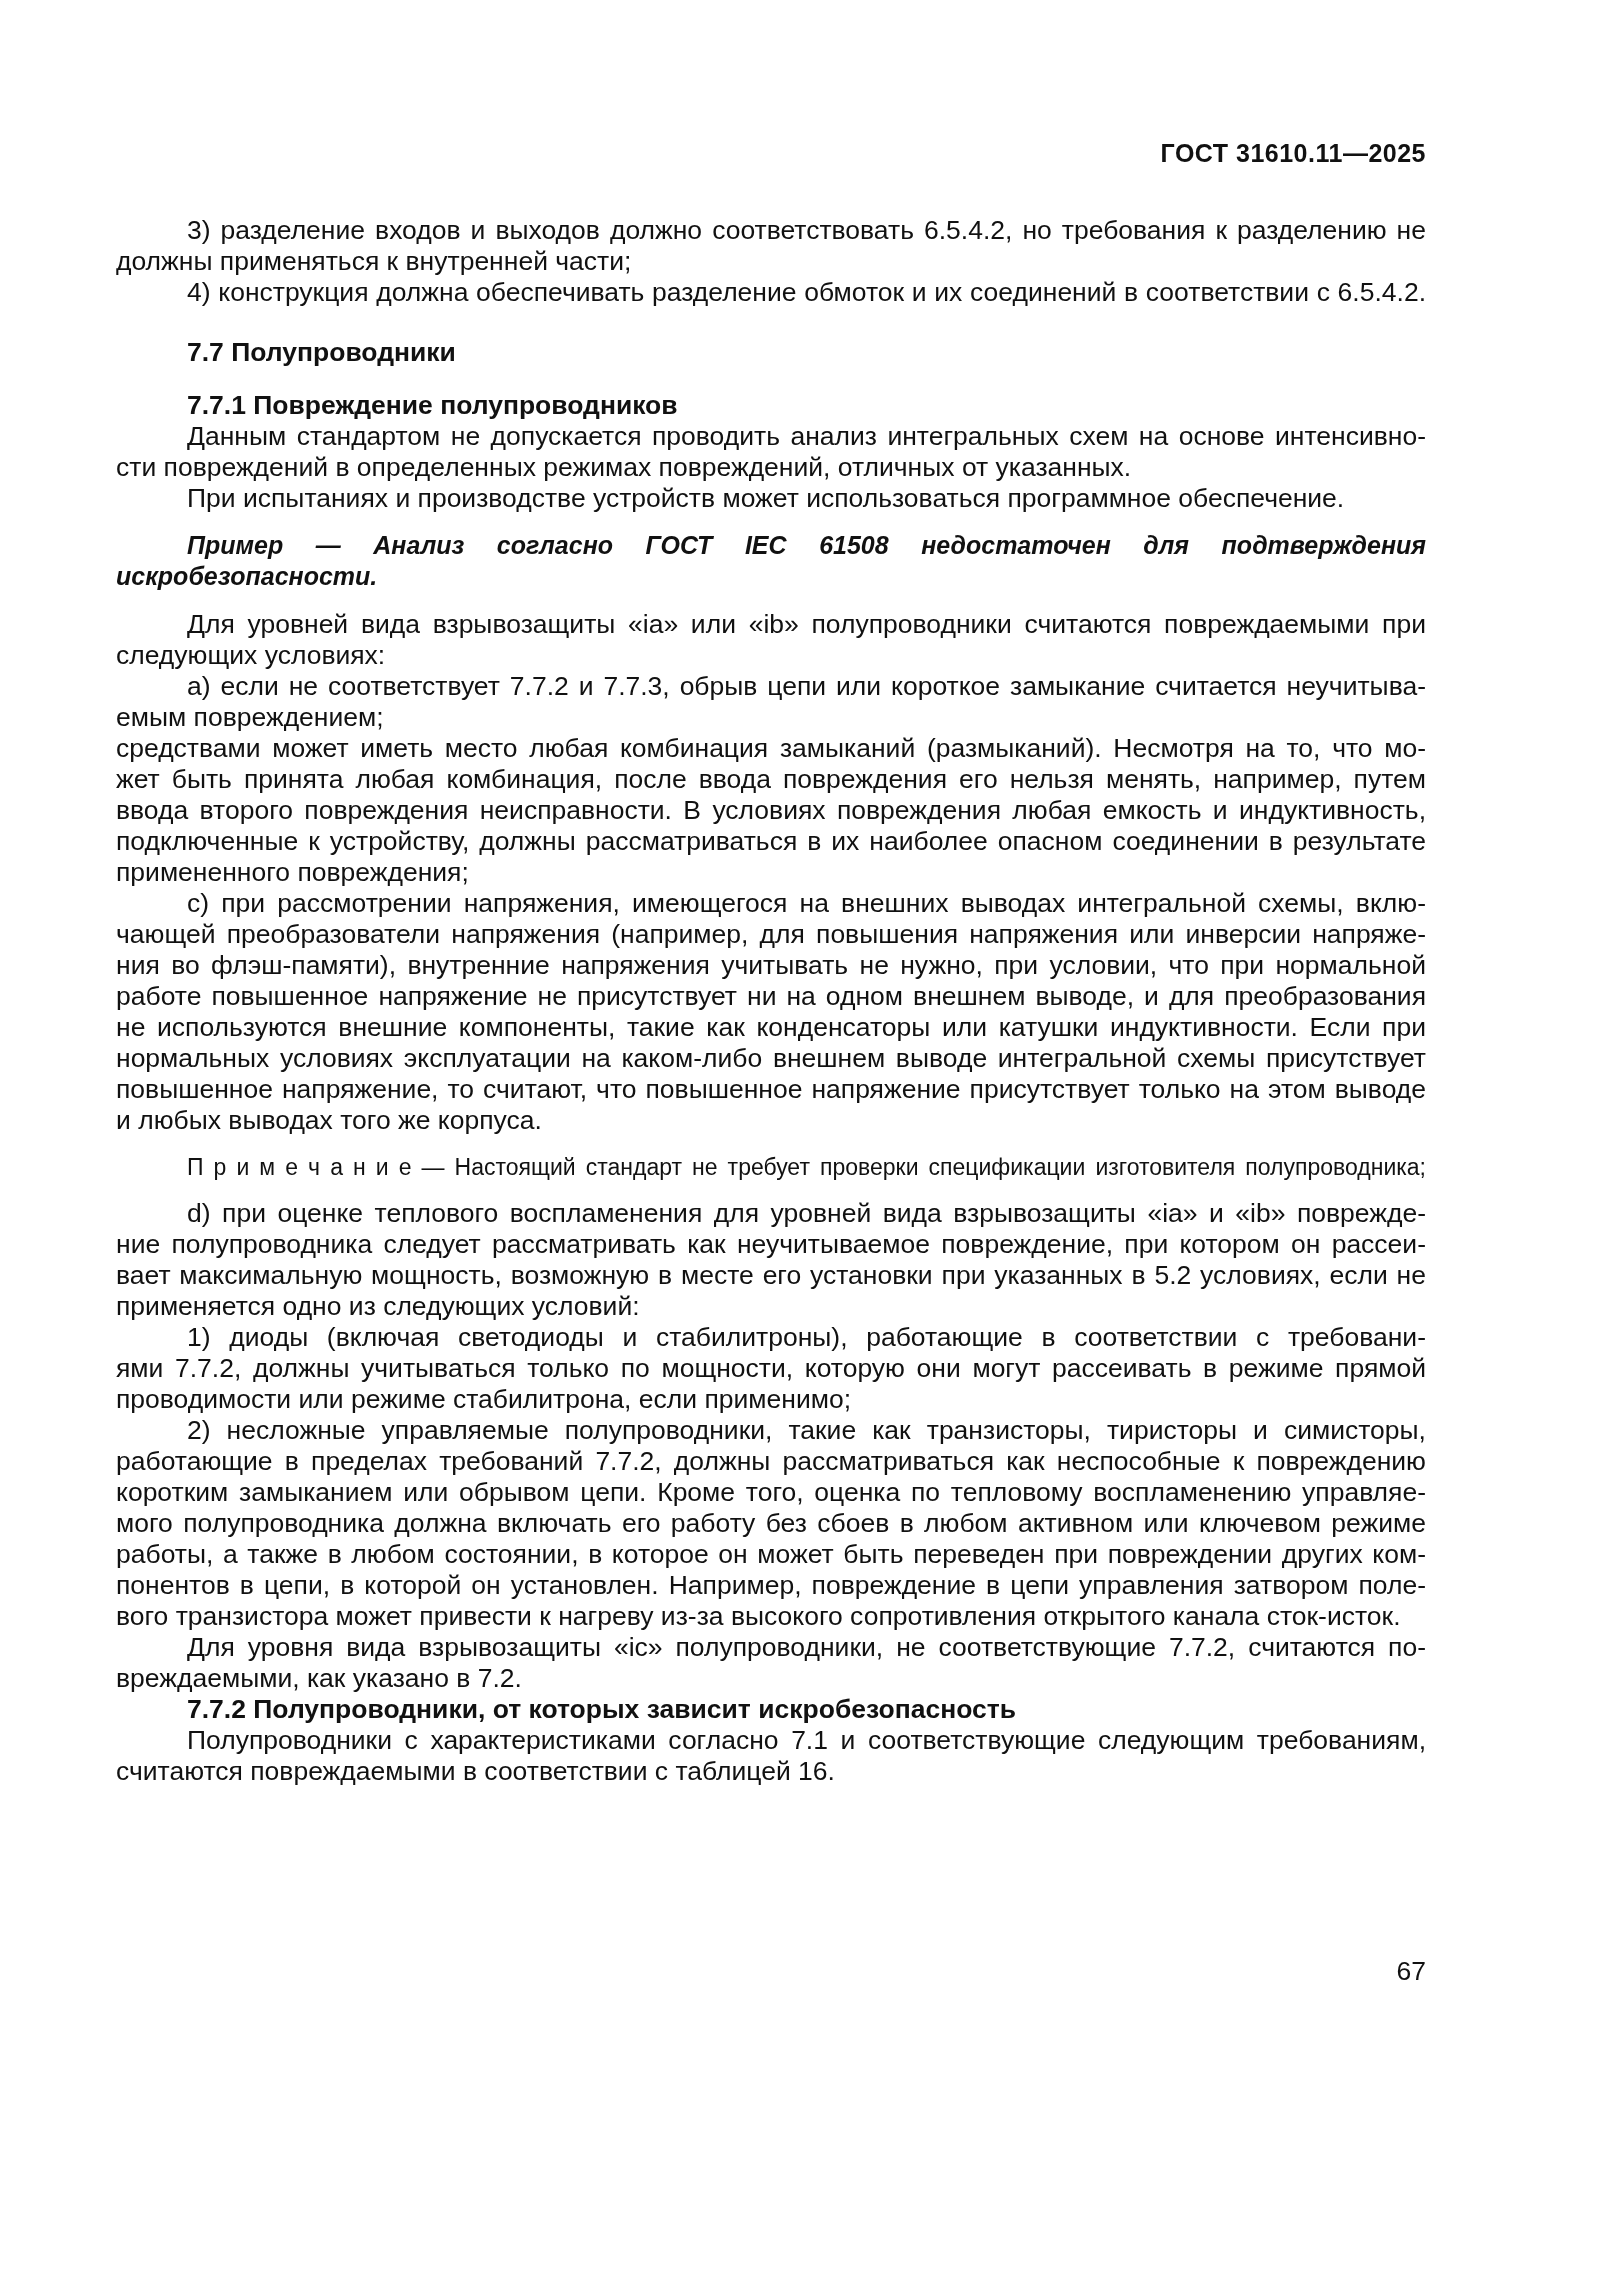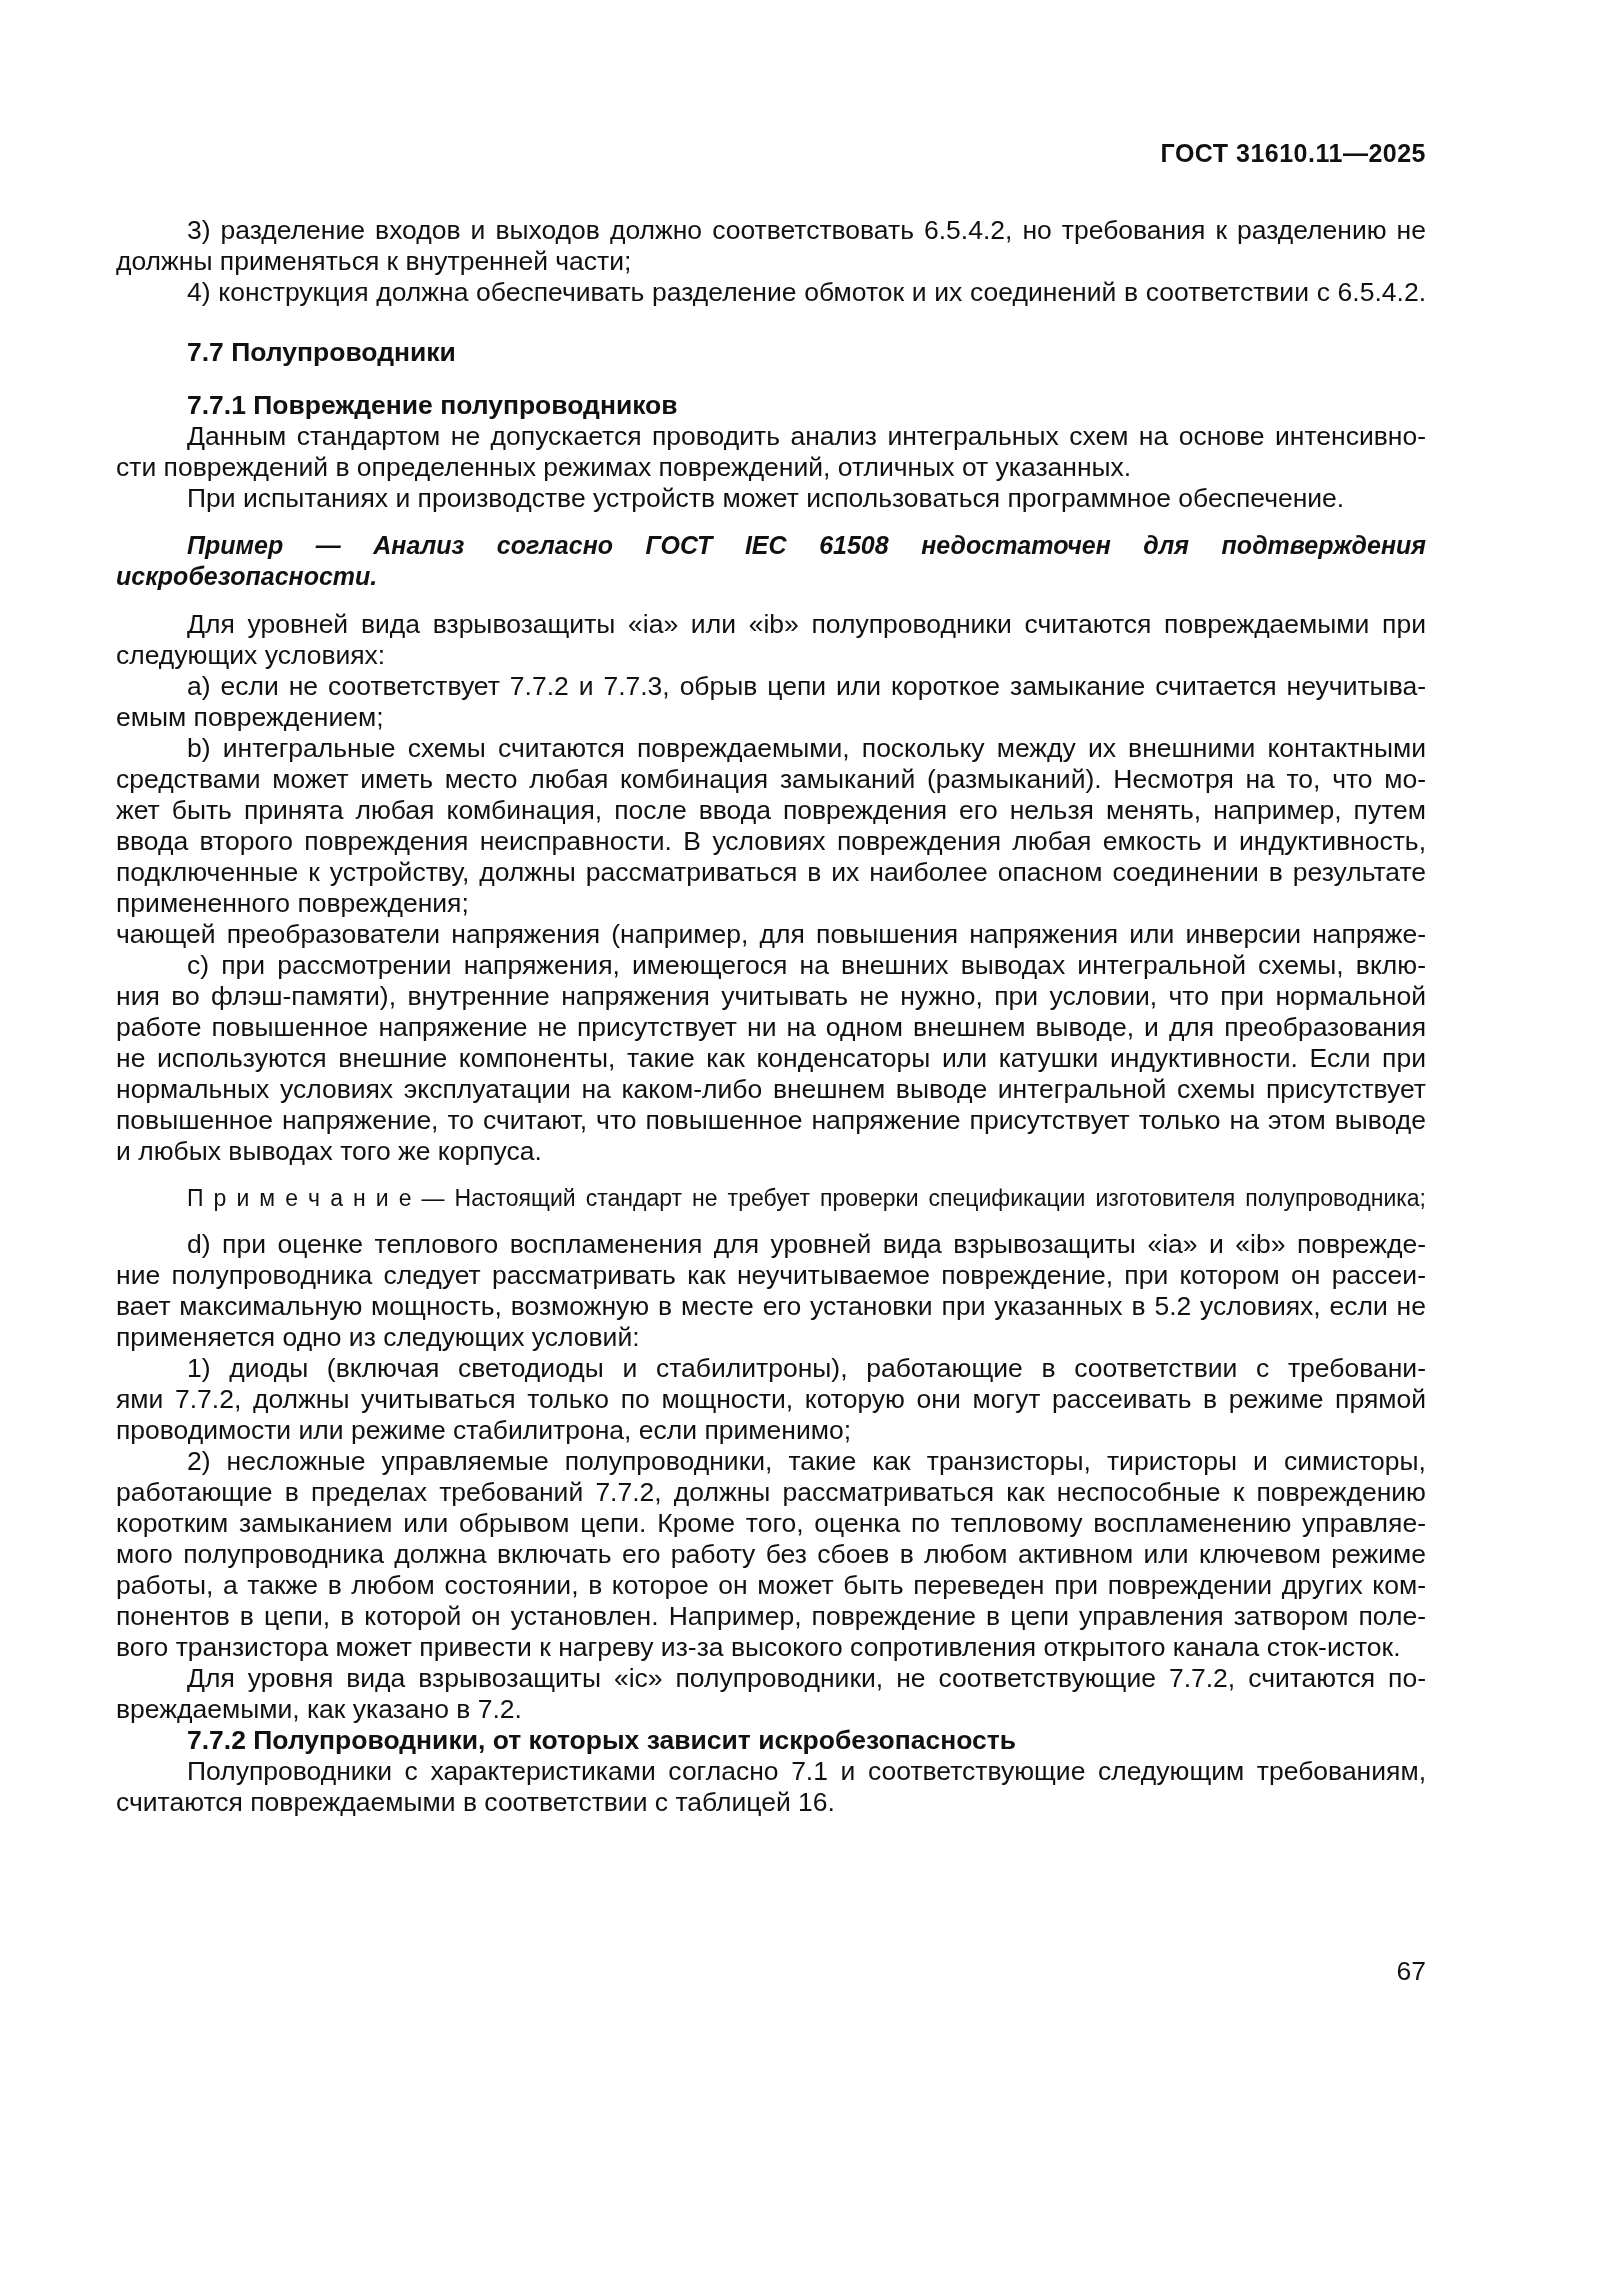--- a/index.html
+++ b/index.html
@@ -105,30 +105,29 @@
       </div>
       <div class="block para">
         <div class="line j ind">Для уровней вида взрывозащиты «ia» или «ib» полупроводники считаются повреждаемыми при</div>
         <div class="line">следующих условиях:</div>
       </div>
       <div class="block para">
         <div class="line j ind">a) если не соответствует 7.7.2 и 7.7.3, обрыв цепи или короткое замыкание считается неучитыва-</div>
         <div class="line">емым повреждением;</div>
       </div>
       <div class="block para">
-        <div class="line j ind">b) интегральные схемы считаются повреждаемыми, поскольку между их внешними контактными</div>
         <div class="line j">средствами может иметь место любая комбинация замыканий (размыканий). Несмотря на то, что мо-</div>
         <div class="line j">жет быть принята любая комбинация, после ввода повреждения его нельзя менять, например, путем</div>
         <div class="line j">ввода второго повреждения неисправности. В условиях повреждения любая емкость и индуктивность,</div>
         <div class="line j">подключенные к устройству, должны рассматриваться в их наиболее опасном соединении в результате</div>
         <div class="line">примененного повреждения;</div>
       </div>
       <div class="block para">
+        <div class="line j ind">c) при рассмотрении напряжения, имеющегося на внешних выводах интегральной схемы, вклю-</div>
         <div class="line j">чающей преобразователи напряжения (например, для повышения напряжения или инверсии напряже-</div>
-        <div class="line j ind">c) при рассмотрении напряжения, имеющегося на внешних выводах интегральной схемы, вклю-</div>
         <div class="line j">ния во флэш-памяти), внутренние напряжения учитывать не нужно, при условии, что при нормальной</div>
         <div class="line j">работе повышенное напряжение не присутствует ни на одном внешнем выводе, и для преобразования</div>
         <div class="line j">не используются внешние компоненты, такие как конденсаторы или катушки индуктивности. Если при</div>
         <div class="line j">нормальных условиях эксплуатации на каком-либо внешнем выводе интегральной схемы присутствует</div>
         <div class="line j">повышенное напряжение, то считают, что повышенное напряжение присутствует только на этом выводе</div>
         <div class="line">и любых выводах того же корпуса.</div>
       </div>
       <div class="block note">
         <div class="line j ind">П р и м е ч а н и е — Настоящий стандарт не требует проверки спецификации изготовителя полупроводника;</div>
       </div>

